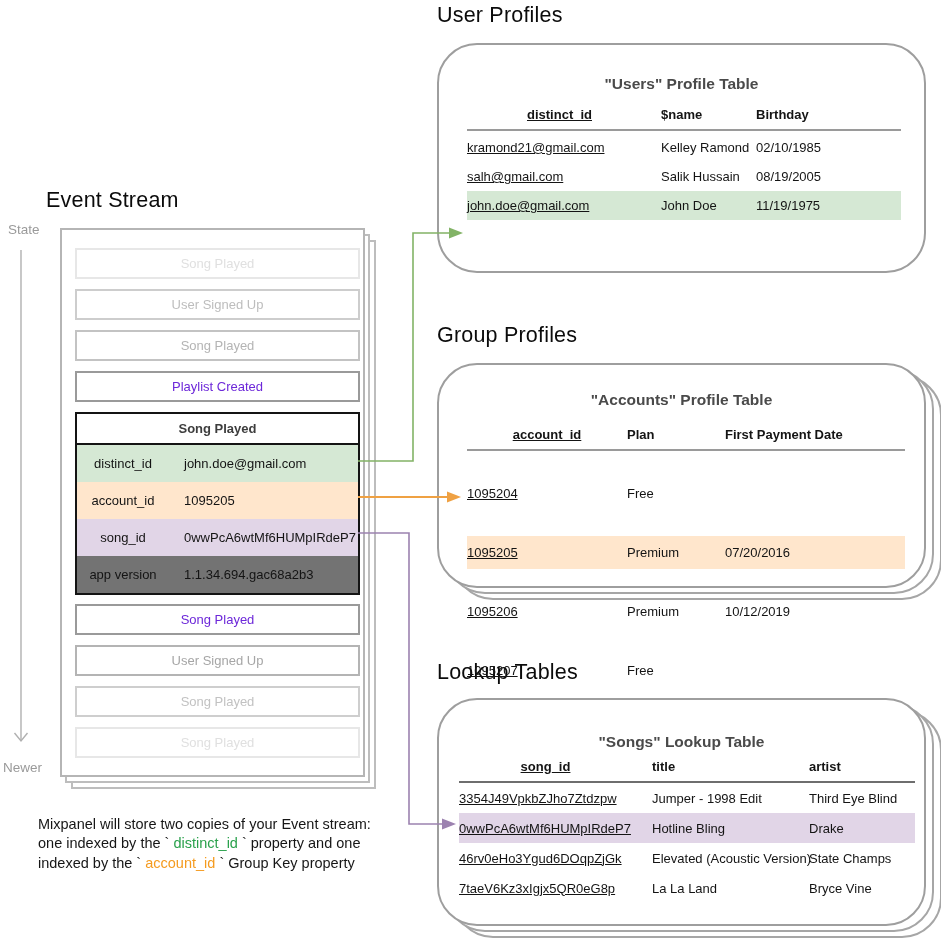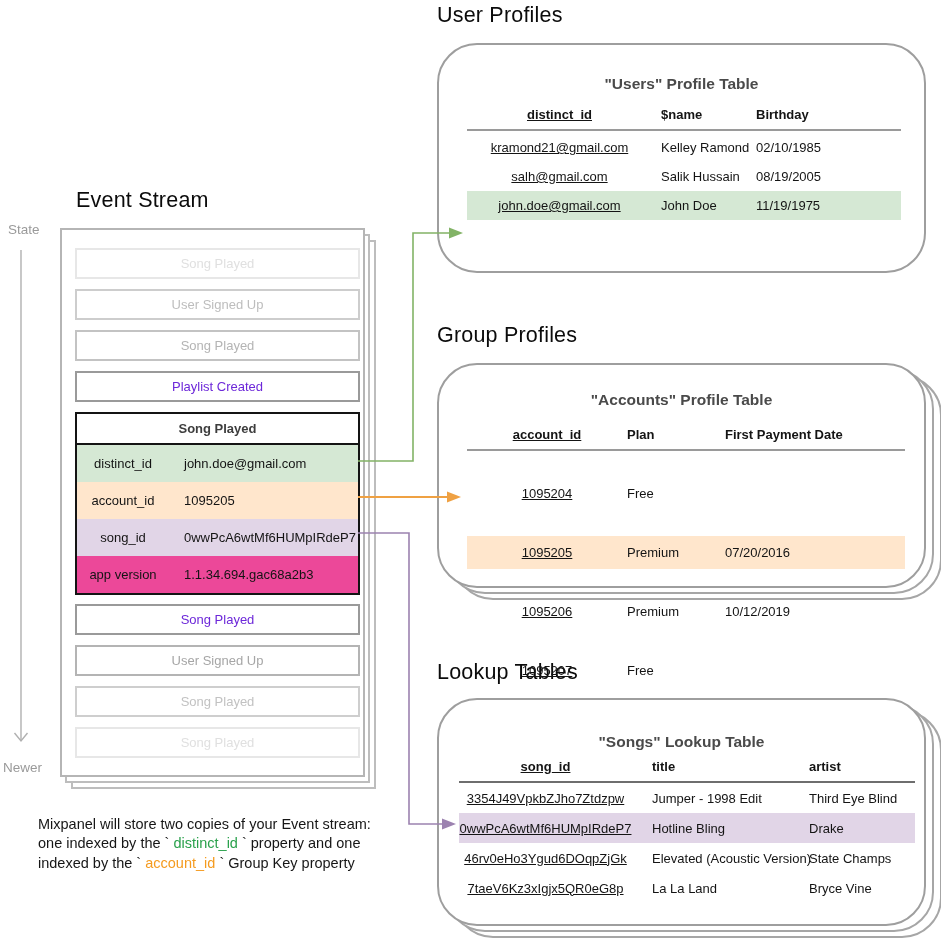--- a/index.html
+++ b/index.html
@@ -31,21 +31,21 @@
   .f6{border-color:#cecece;color:#c2c2c2;}
   .f7{border-color:#e7e7e7;color:#e0e0e0;}
 
   .ev-table{
     width:285px;border:2px solid #141414;box-sizing:border-box;background:#fff;margin-bottom:9px;
   }
   .ev-table-header{
     height:29px;border-bottom:2px solid #141414;display:flex;align-items:center;justify-content:center;
     font-size:13px;font-weight:bold;color:#3d3d3d;background:#fff;
   }
-  .ev-row{height:37px;display:flex;align-items:center;font-size:13px;color:#141414;background:#ec4899;}
+  .ev-row{height:37px;display:flex;align-items:center;font-size:13px;color:#141414;background:#737373;}
   .ev-key{width:92px;text-align:center;flex:none;}
   .ev-val{padding-left:15px;white-space:nowrap;}
 
   .hl-green{background:#d5e8d4;}
   .hl-orange{background:#ffe6cc;}
   .hl-purple{background:#e1d5e7;}
 
   
   .tl-label{position:absolute;font-size:13.5px;color:#9a9a9a;}
 
@@ -53,21 +53,21 @@
   .card{
     position:absolute;background:#fff;border:2px solid #9e9e9e;border-radius:40px;box-sizing:border-box;
   }
   .card-title{position:absolute;left:0;width:100%;text-align:center;font-size:15.5px;font-weight:bold;color:#4a4a4a;}
   .thead{position:absolute;display:flex;font-size:13px;font-weight:bold;color:#141414;}
   .rule{position:absolute;border-top:2px solid #9a9a9a;}
   .rule.dark{border-top-color:#6e6e6e;}
   .rows{position:absolute;}
   .tr{display:flex;align-items:center;font-size:13px;color:#141414;}
   .td{white-space:nowrap;}
-  .c1{text-align:center;text-decoration:underline;}
+  .c1{text-decoration:underline;}
   .h-underline{text-decoration:underline;}
 
   
   .u-c1{width:185px;flex:none;}
   .u-c2{width:104px;flex:none;padding-left:9px;box-sizing:border-box;}
   .u-c3{flex:1;}
   .tr-u{height:29px;}
   
   .a-c1{width:160px;flex:none;}
   .a-c2{width:98px;flex:none;}
@@ -87,21 +87,21 @@
   .cap-green{color:#2aa14c;}
   .cap-orange{color:#f59b1f;}
 
   .overlay{position:absolute;left:0;top:0;pointer-events:none;}
 </style>
 </head>
 <body>
 
 <div class="stage">
 
-  <div class="sec-title" style="left:76px;top:188px;width:310px;">Event Stream</div>
+  <div class="sec-title" style="left:46px;top:188px;width:310px;">Event Stream</div>
   <div class="sec-title" style="left:437px;top:3px;width:489px;">User Profiles</div>
   <div class="sec-title" style="left:437px;top:323px;width:489px;">Group Profiles</div>
   <div class="sec-title" style="left:437px;top:660px;width:489px;">Lookup Tables</div>
 
   <div class="tl-label" style="left:8px;top:222px;">State</div>
   <div class="tl-label" style="left:3px;top:760px;">Newer</div>
 
   <div class="ghost" style="left:71px;top:240px;width:305px;height:549px;"></div>
   <div class="ghost" style="left:65px;top:234px;width:305px;height:549px;"></div>
 

